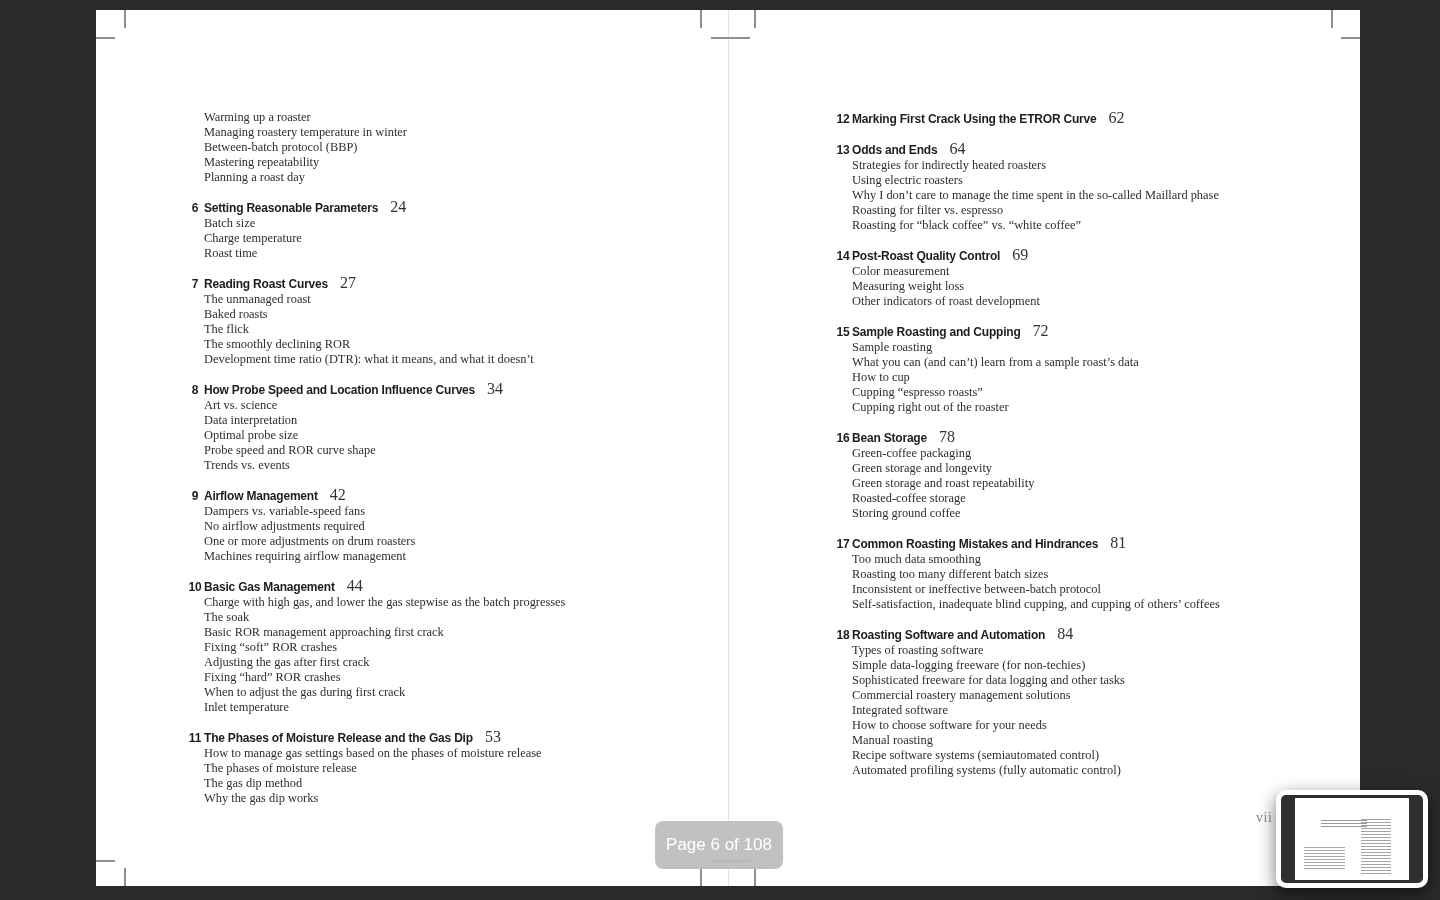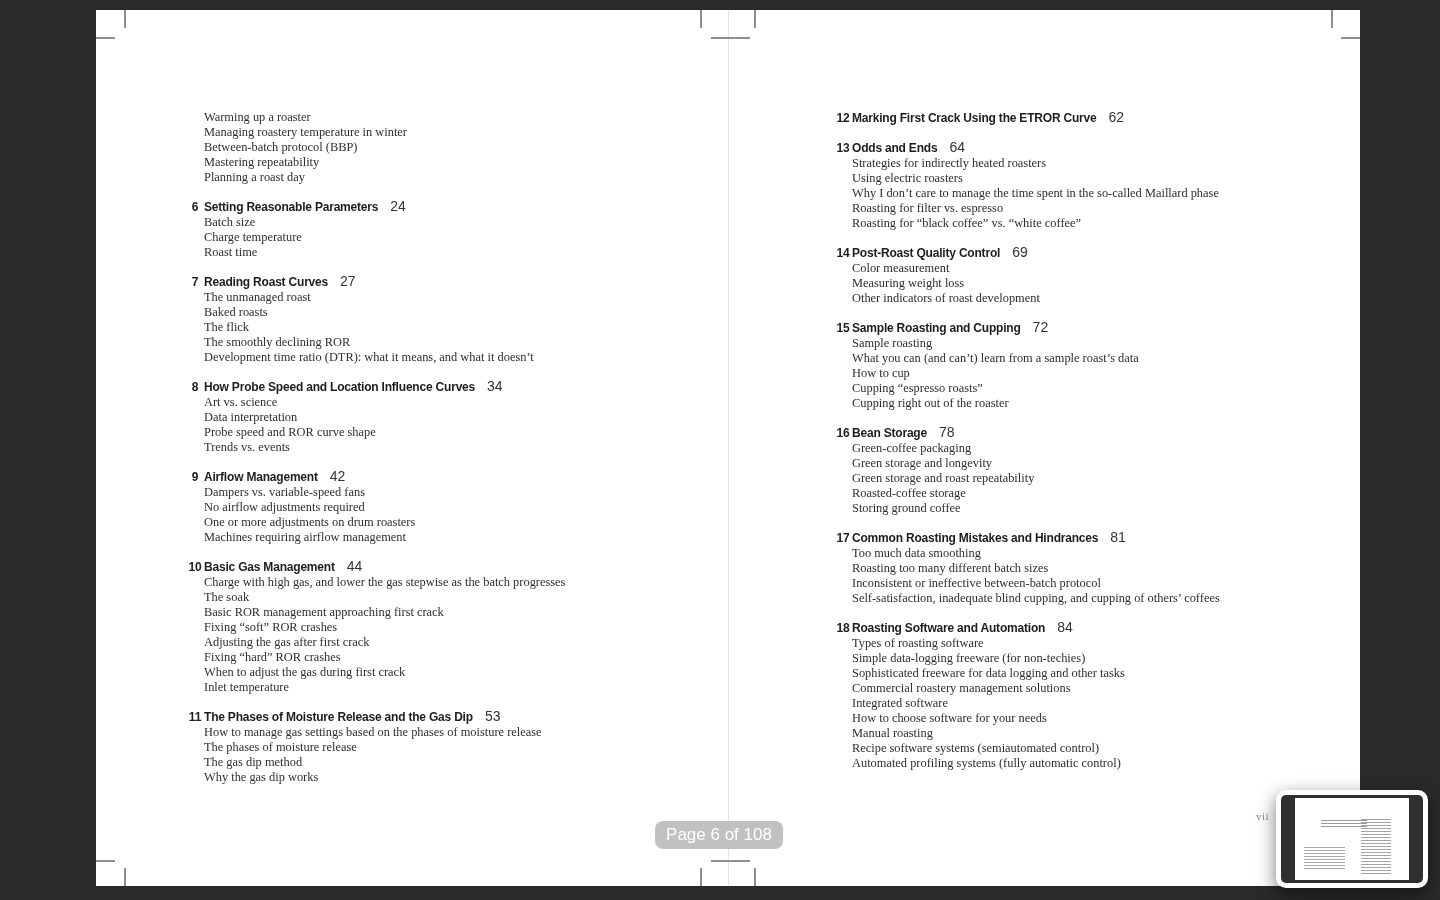--- a/index.html
+++ b/index.html
@@ -27,36 +27,36 @@
   .col-right{left:738px;width:505px;}
   .chapter{margin-top:14px;}
   .chapter:first-child{margin-top:0;}
   .ch-head{
     display:flex;align-items:baseline;white-space:nowrap;
     font-family:"Liberation Sans", sans-serif;font-weight:bold;
     font-size:12px;letter-spacing:-0.2px;line-height:15px;color:#1d1d1d;
   }
   .ch-num{width:18px;flex:none;text-align:center;}
   .ch-page{
-    font-family:Liberation Sans, sans-serif;font-weight:normal;
-    letter-spacing:0;margin-left:12px;font-size:14px;color:#333;
+    font-family:Liberation Serif, serif;font-weight:normal;
+    letter-spacing:0;margin-left:12px;font-size:16px;color:#333;
   }
   .sub{
     margin-left:18px;white-space:nowrap;
     font-size:12.4px;line-height:15px;color:#2e2e2e;
   }
   
   .folio{
     position:absolute;left:1160px;top:800px;
-    font-size:11px;color:#8a8a8a;letter-spacing:0.5px;
+    font-size:14px;color:#8a8a8a;letter-spacing:0.5px;
   }
   
   .page-pill{
     position:absolute;left:719px;top:821px;transform:translateX(-50%);
-    height:28px;line-height:28px;padding:0 11px;border-radius:8px;
+    height:28px;line-height:28px;padding:10px 11px;border-radius:8px;
     background:rgba(188,188,188,0.92);color:#ffffff;
     font-family:"Liberation Sans", sans-serif;font-size:17px;
     white-space:nowrap;
   }
   .pip{
     position:absolute;left:1276px;top:790px;width:152px;height:98px;
     box-sizing:border-box;padding:5px;border-radius:10px;background:#ffffff;
     box-shadow:0 6px 18px rgba(0,0,0,0.55);
   }
   .pip-inner{
@@ -128,20 +128,21 @@
         <div class="sub">Development time ratio (DTR): what it means, and what it doesn’t</div>
       </div>
       <div class="chapter">
         <div class="ch-head">
           <span class="ch-num">8</span>
           <span>How Probe Speed and Location Influence Curves</span>
           <span class="ch-page">34</span>
         </div>
         <div class="sub">Art vs. science</div>
         <div class="sub">Data interpretation</div>
+        <div class="sub">Optimal probe size</div>
         <div class="sub">Probe speed and ROR curve shape</div>
         <div class="sub">Trends vs. events</div>
       </div>
       <div class="chapter">
         <div class="ch-head">
           <span class="ch-num">9</span>
           <span>Airflow Management</span>
           <span class="ch-page">42</span>
         </div>
         <div class="sub">Dampers vs. variable-speed fans</div>

